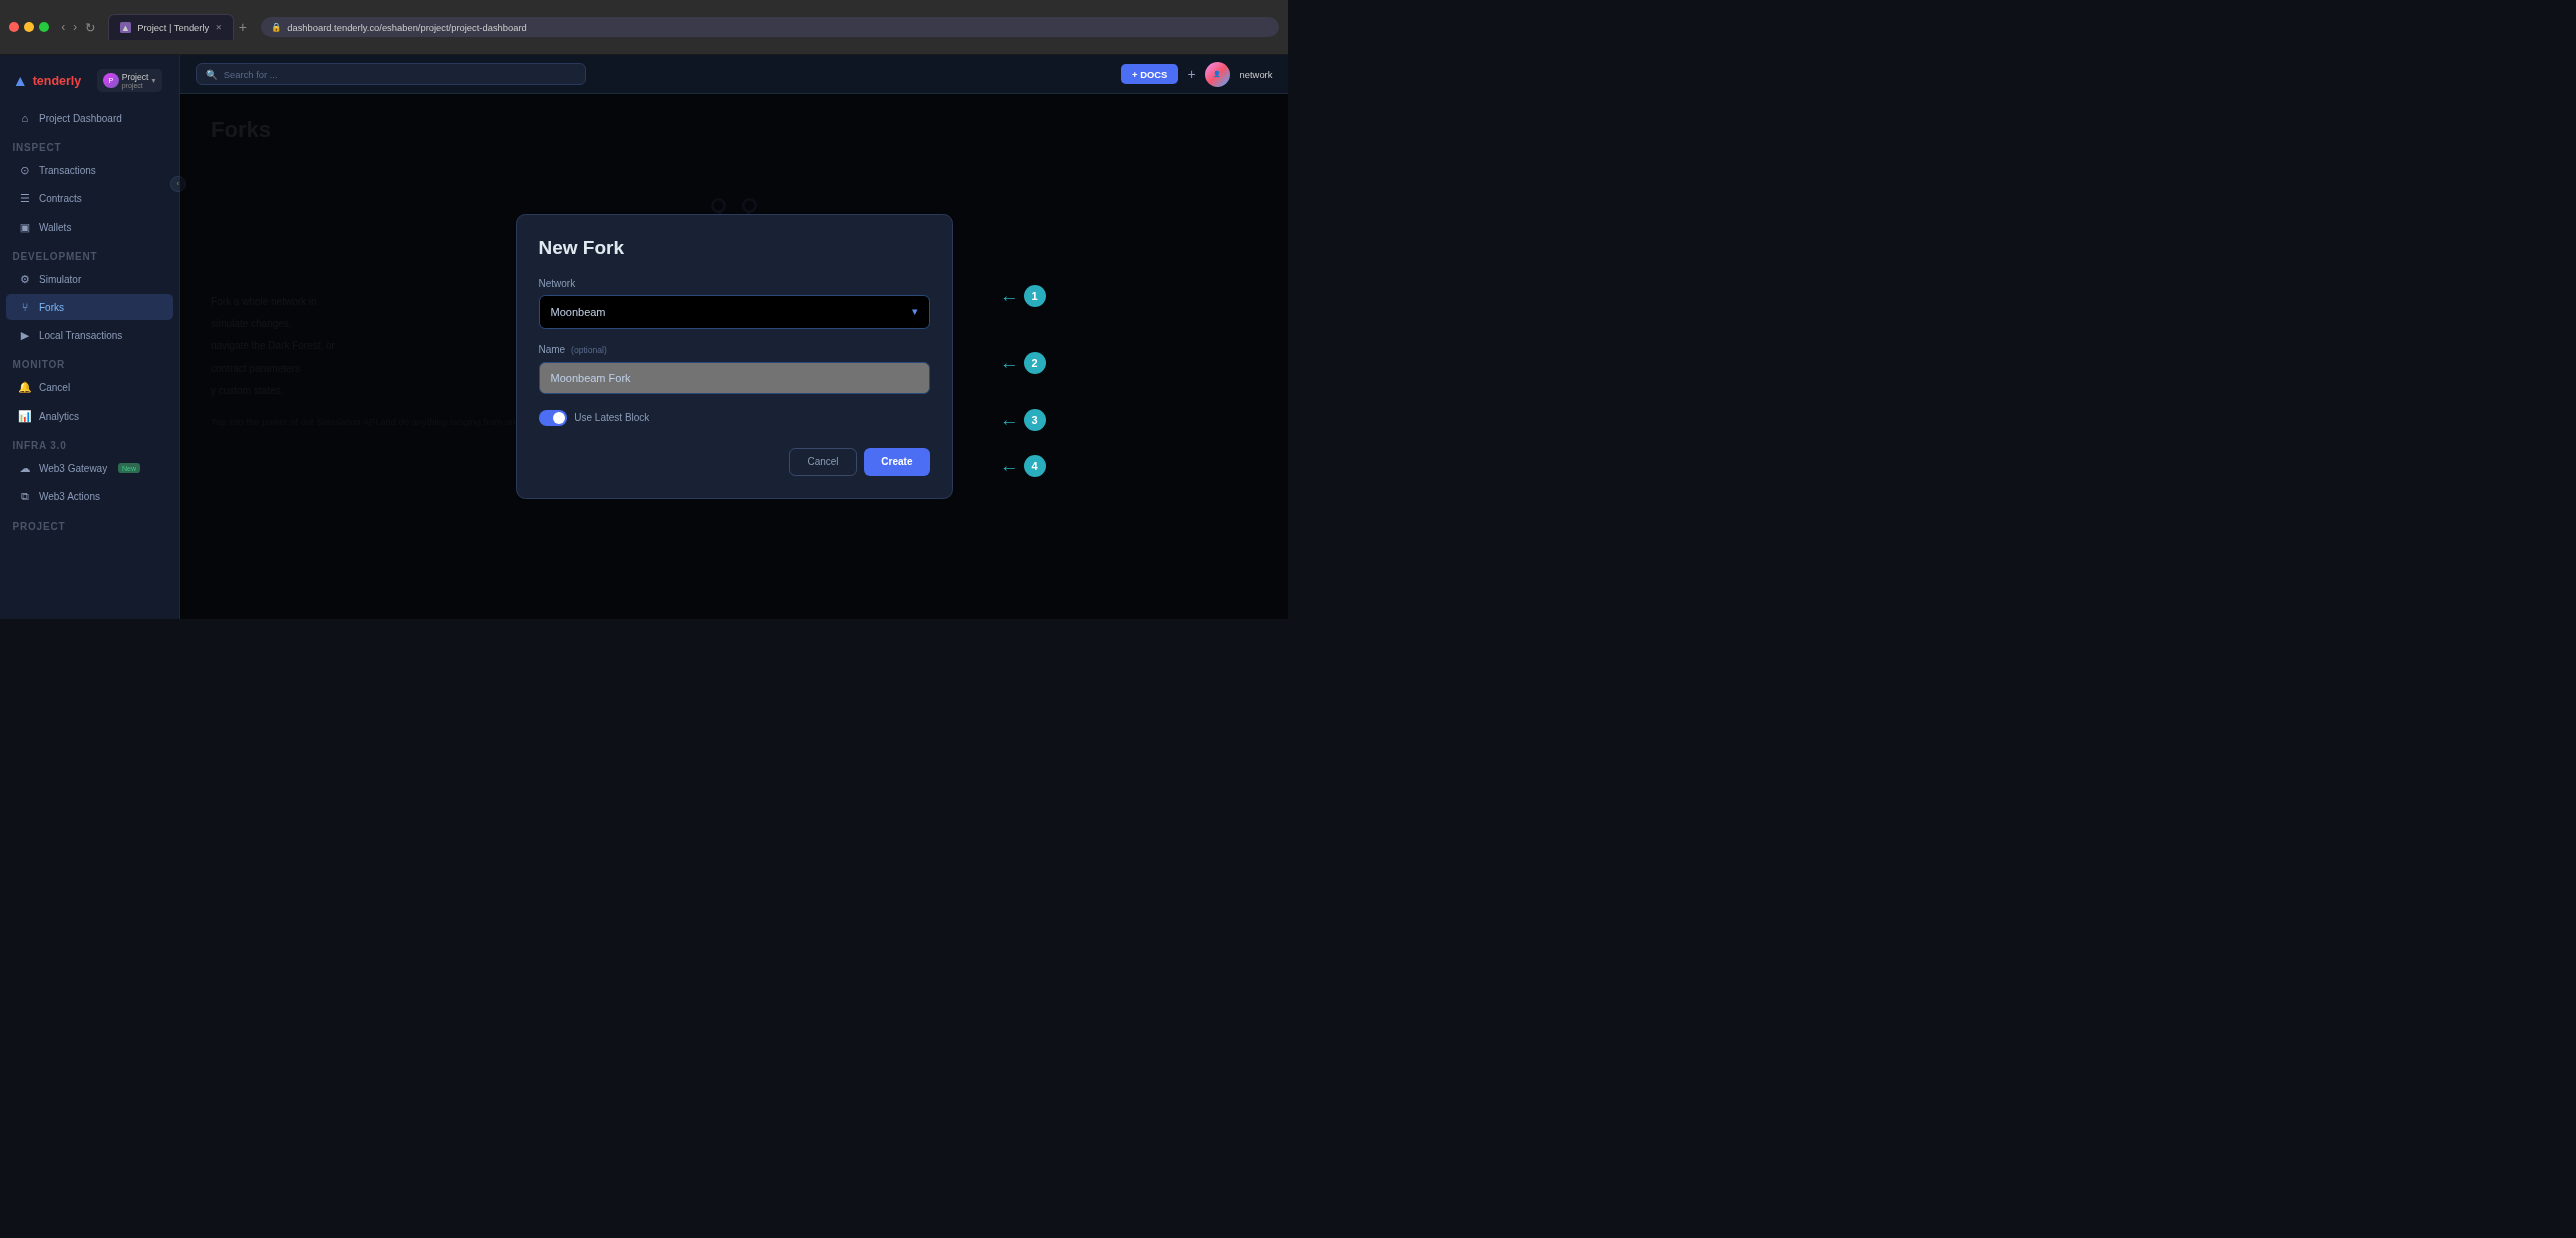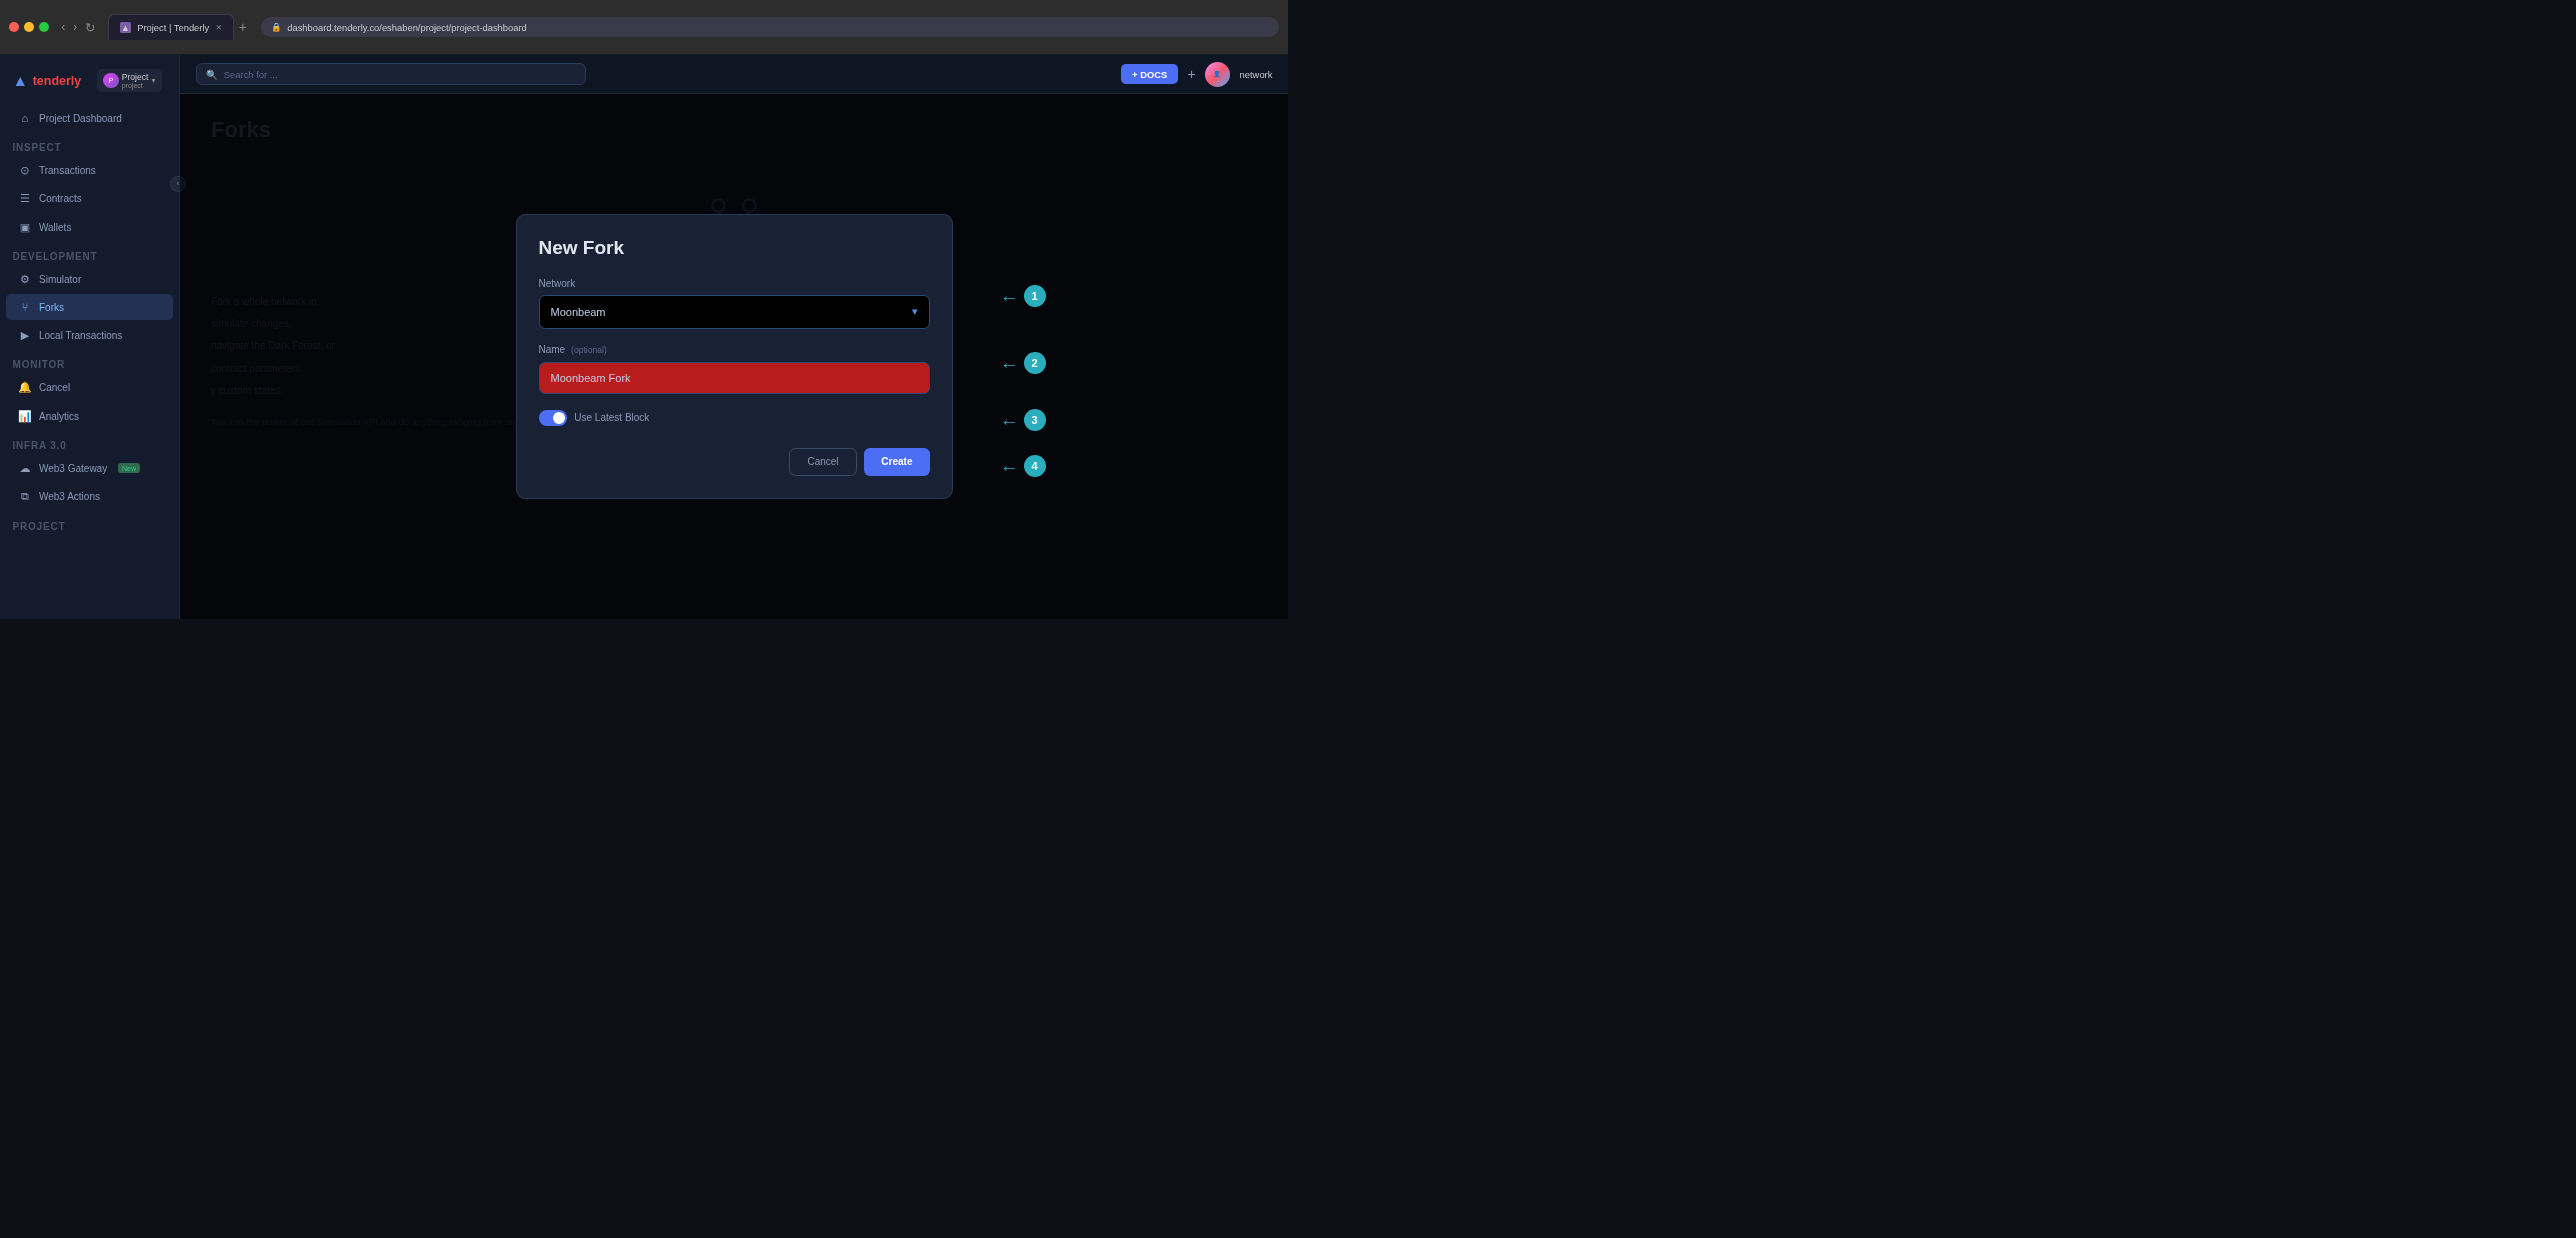--- a/index.html
+++ b/index.html
@@ -365,21 +365,21 @@
       font-size: 11px;
       display: flex;
       align-items: center;
       justify-content: space-between;
       cursor: pointer;
       margin-bottom: 15.6px;
     }
     .select-chevron { color: #5b8dee; font-size: 11px; }
     .name-input {
       width: 100%;
-      background: #b91c1c;
+      background: #737373;
       border: 0.8px solid #2a4a7a;
       border-radius: 6.2px;
       padding: 9.4px 11px;
       color: #c0d0e8;
       font-size: 11px;
       outline: none;
       margin-bottom: 15.6px;
     }
     .toggle-row {
       display: flex;

